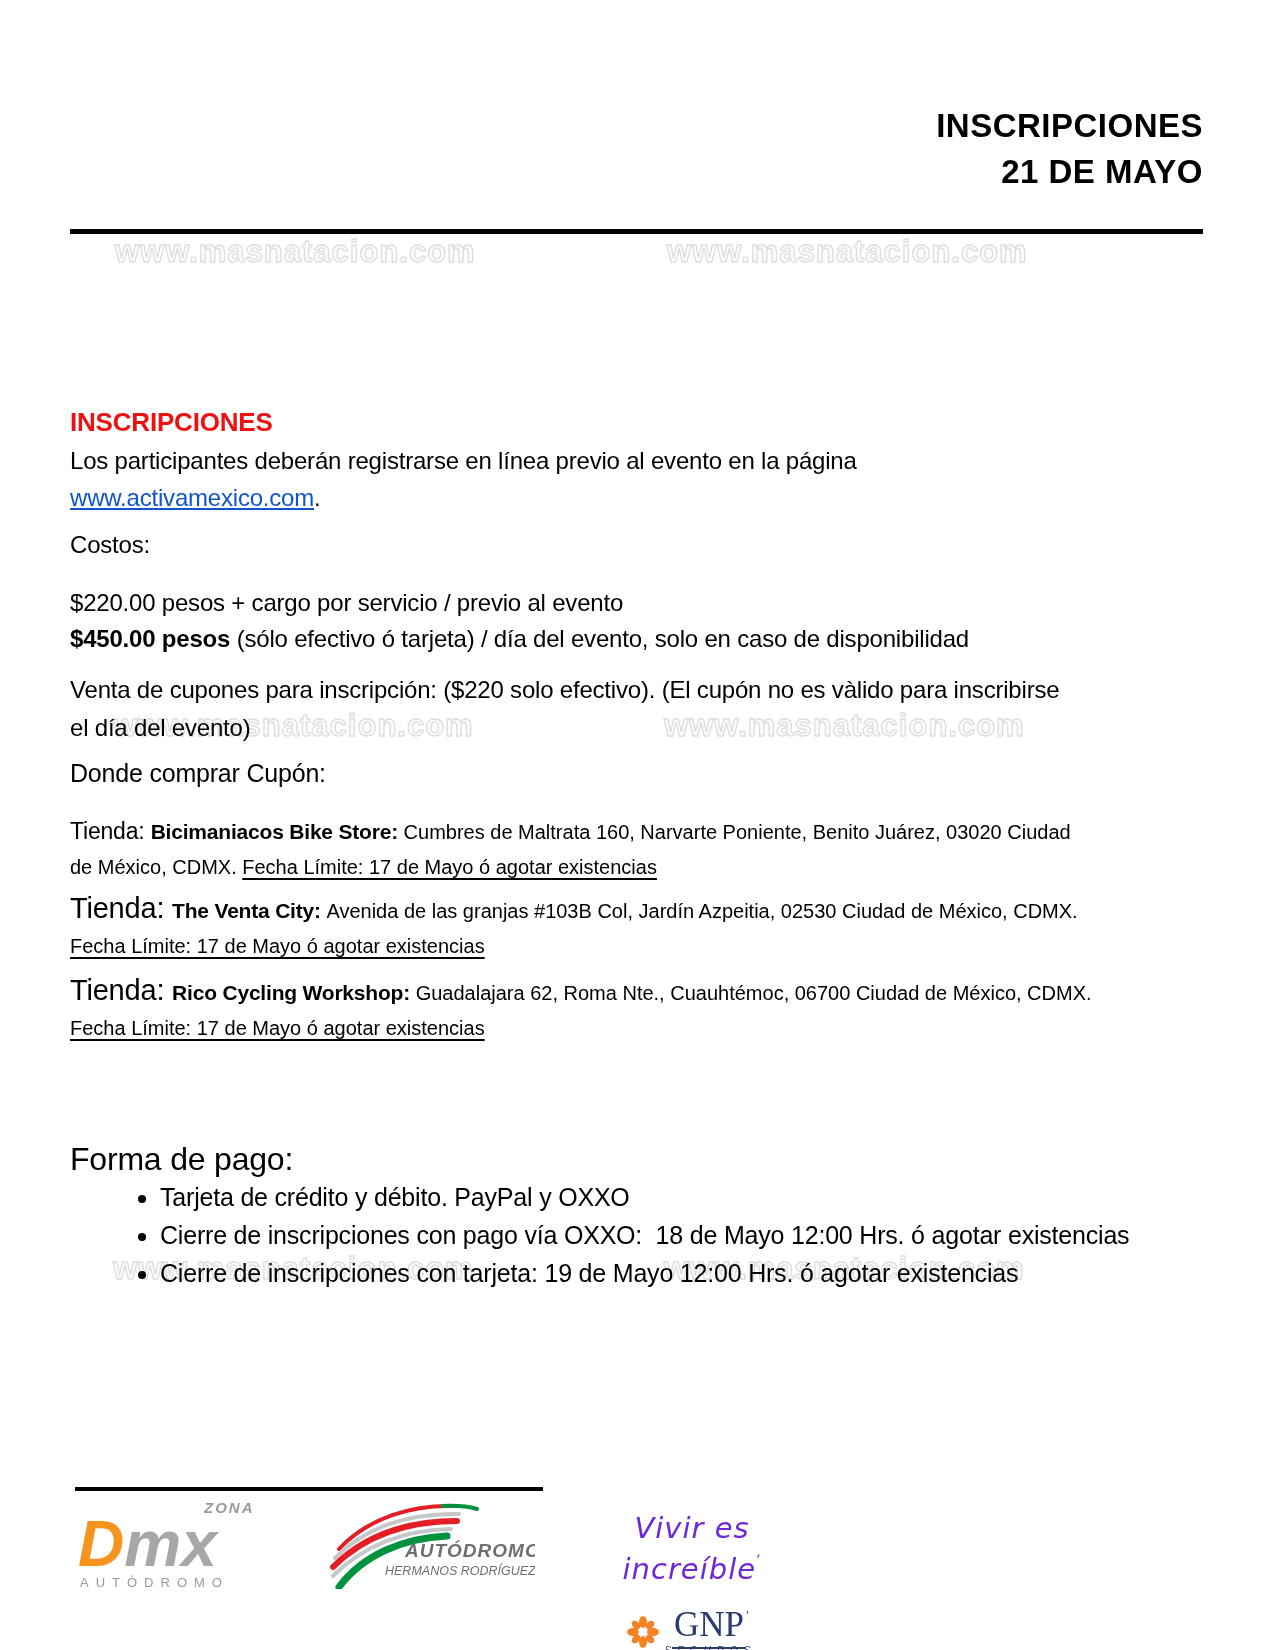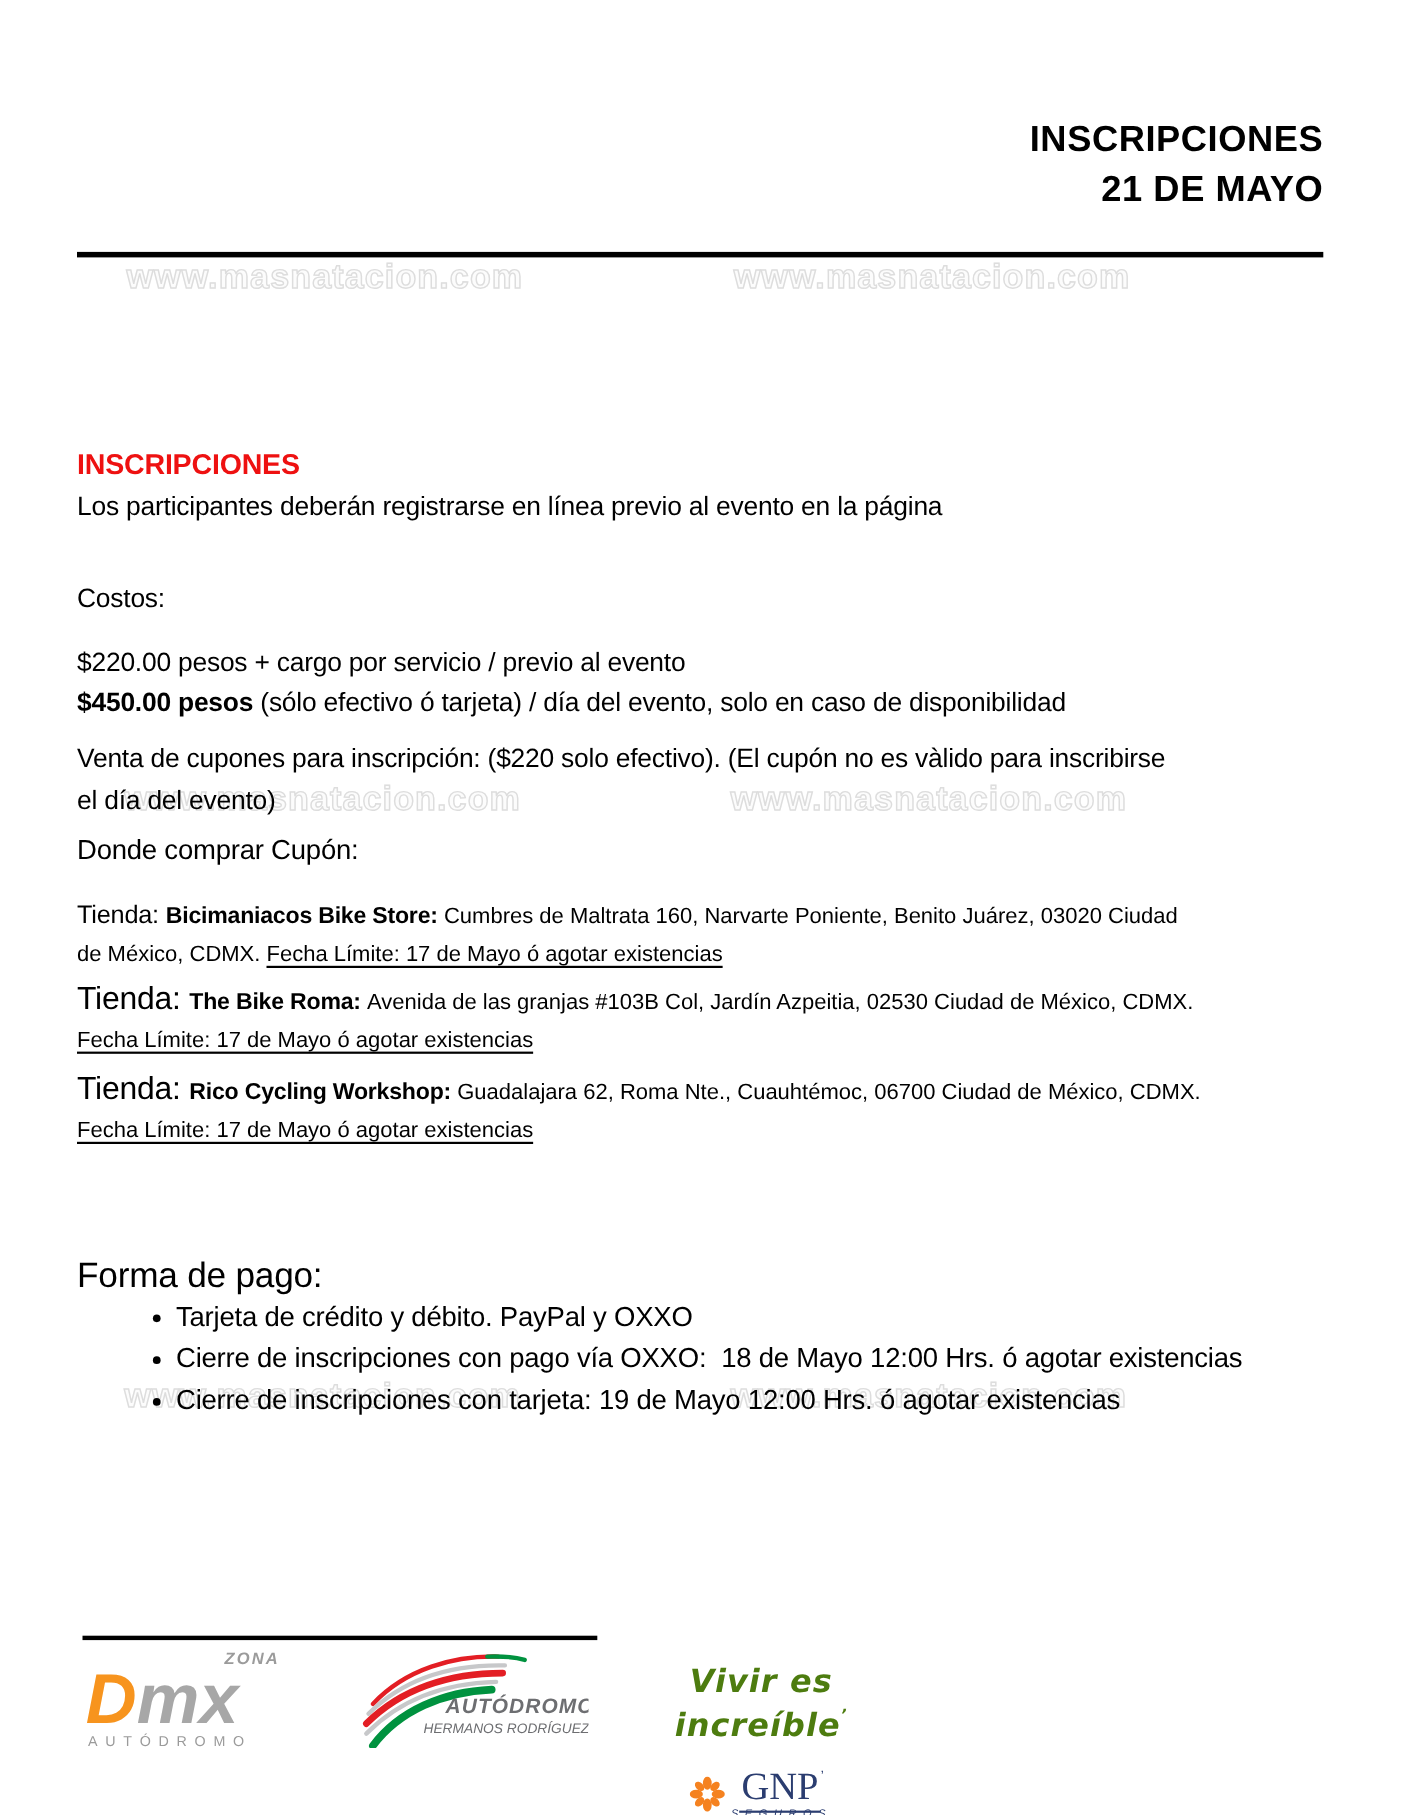--- a/index.html
+++ b/index.html
@@ -47,22 +47,22 @@
   .pago-list{position:absolute;left:70px;top:1182px;width:1140px;margin:0;
              padding:0 0 0 90px;z-index:2;}
   .pago-list li{font-size:25px;letter-spacing:-.2px;margin-bottom:8px;line-height:30px;}
 
   
   .footer-rule{left:75px;top:1487px;width:468px;height:4px;background:#000;z-index:2;}
   .logo{z-index:2;}
   .dmx{left:78px;top:1496px;}
   .ahr{left:325px;top:1497px;}
   .gnp{left:562px;top:1512px;width:260px;text-align:center;}
-  .gnp-tagline{font-family:"DejaVu Sans",sans-serif;font-style:italic;font-weight:bold;
-               font-size:29px;color:#4d7c0f;letter-spacing:1px;line-height:32px;text-align:center;}
+  .gnp-tagline{font-family:"DejaVu Sans",sans-serif;font-style:italic;font-weight:normal;
+               font-size:29px;color:#6d28d9;letter-spacing:1px;line-height:32px;text-align:center;}
   .gnp-mark{font-size:14px;vertical-align:14px;}
   .gnp-row{display:flex;align-items:center;justify-content:center;gap:5px;margin-top:22px;}
   .gnp-name{font-family:"Liberation Serif",serif;font-size:35px;color:#2b3d70;
             border-bottom:2px solid #2b3d70;line-height:1;padding:0 2px 3px 2px;}
   .gnp-name-mark{font-size:13px;vertical-align:16px;}
   .gnp-sub{font-size:10px;letter-spacing:6px;color:#2b3d70;margin-top:3px;font-style:italic;}
 </style>
 </head>
 <body>
 
@@ -77,39 +77,42 @@
 
   <div class="abs doc-title">
     <div class="t">INSCRIPCIONES</div>
     <div class="t">21 DE MAYO</div>
   </div>
   <div class="abs rule"></div>
 
 
   <div class="abs body-text ins-head t">INSCRIPCIONES</div>
   <div class="abs body-text ins-intro t">Los participantes deberán registrarse en línea previo al evento en la página</div>
+  <div class="abs body-text ins-link-line">
+    <span class="link t">www.activamexico.com</span><span class="t">.</span>
+  </div>
 
   <div class="abs body-text costos t">Costos:</div>
   <div class="abs body-text price1 t">$220.00 pesos + cargo por servicio / previo al evento</div>
   <div class="abs body-text price2">
     <b class="t">$450.00 pesos</b><span class="t"> (sólo efectivo ó tarjeta) / día del evento, solo en caso de disponibilidad</span>
   </div>
   <div class="abs body-text cupones">
     <span class="t">Venta de cupones para inscripción: ($220 solo efectivo). (El cupón no es vàlido para inscribirse</span><br>
     <span class="t">el día del evento)</span>
   </div>
   <div class="abs body-text donde t">Donde comprar Cupón:</div>
 
   <div class="abs body-text tienda t1">
     <span class="t-label t">Tienda: </span><span class="t-name t">Bicimaniacos Bike Store</span><span class="t-name t">: </span><span class="t-addr t">Cumbres de Maltrata 160, Narvarte Poniente, Benito Juárez, 03020 Ciudad</span><br>
     <span class="t-addr t">de México, CDMX. </span><span class="t-deadline t">Fecha Límite: 17 de Mayo ó agotar existencias</span>
   </div>
 
   <div class="abs body-text tienda t2">
-    <span class="t-label-big t">Tienda: </span><span class="t-name t">The Bike Roma</span><span class="t-name t">: </span><span class="t-addr t">Avenida de las granjas #103B Col, Jardín Azpeitia, 02530 Ciudad de México, CDMX.</span><br>
+    <span class="t-label-big t">Tienda: </span><span class="t-name t">The Venta City</span><span class="t-name t">: </span><span class="t-addr t">Avenida de las granjas #103B Col, Jardín Azpeitia, 02530 Ciudad de México, CDMX.</span><br>
     <span class="t-deadline t">Fecha Límite: 17 de Mayo ó agotar existencias</span>
   </div>
 
   <div class="abs body-text tienda t3">
     <span class="t-label-big t">Tienda: </span><span class="t-name t">Rico Cycling Workshop</span><span class="t-name t">: </span><span class="t-addr t">Guadalajara 62, Roma Nte., Cuauhtémoc, 06700 Ciudad de México, CDMX.</span><br>
     <span class="t-deadline t">Fecha Límite: 17 de Mayo ó agotar existencias</span>
   </div>
 
   <div class="abs body-text pago-head t">Forma de pago:</div>
   <ul class="pago-list">

